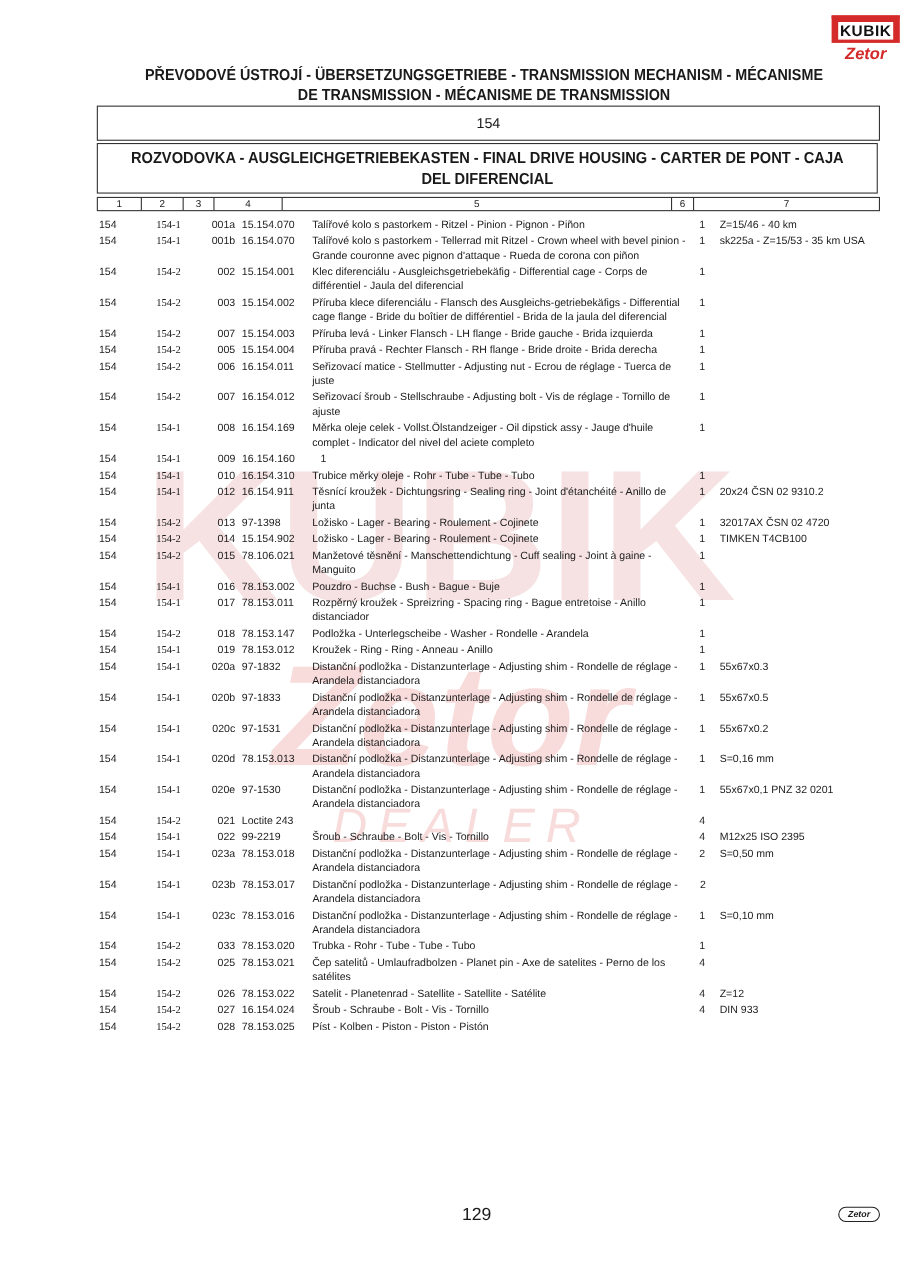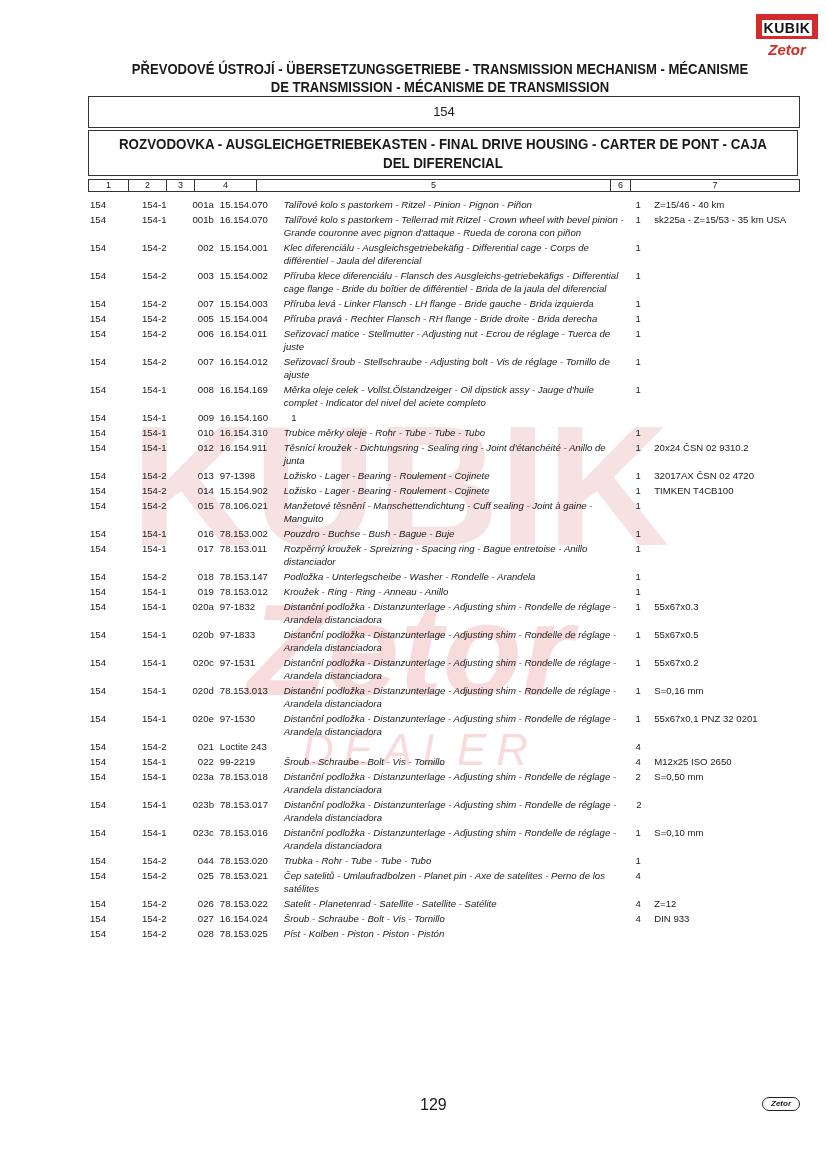--- a/index.html
+++ b/index.html
@@ -23,24 +23,24 @@
                border: 1px solid #333; text-align: center; font-weight: bold; font-size: 14.5px;
                line-height: 19px; padding-top: 4px; box-sizing: border-box; }
   .group-box span { display: inline-block; transform: scaleX(0.92); }
   .col-header { position: absolute; left: 88px; top: 179px; width: 710px; height: 11px;
                 border: 1px solid #333; display: flex; font-size: 9px; line-height: 11px; }
   .col-header div { text-align: center; border-right: 1px solid #333; box-sizing: border-box; }
   .col-header div:last-child { border-right: none; }
   .rows { position: absolute; left: 88px; top: 198px; width: 730px; z-index: 1; }
   .row { display: flex; font-size: 9.6px; line-height: 13px; margin-bottom: 2px; }
   .c1 { width: 40px; padding-left: 2px; }
-  .c2 { width: 60px; padding-left: 12px; box-sizing: border-box; }
+  .c2 { width: 60px; padding-left: 12px; box-sizing: border-box; font-family: Liberation Serif, serif; }
   .c3 { width: 28px; text-align: right; padding-right: 4px; box-sizing: border-box; }
   .c4 { width: 66px; padding-left: 2px; box-sizing: border-box; }
-  .c5 { width: 345px; padding-left: 0; box-sizing: border-box; font-style: italic; }
+  .c5 { width: 345px; padding-left: 0; box-sizing: border-box; }
   .c6 { width: 20px; text-align: center; }
   .c7 { width: 170px; padding-left: 6px; box-sizing: border-box; }
   .page-num { position: absolute; left: 420px; top: 1096px; font-size: 16px; }
   .footer-logo { position: absolute; left: 762px; top: 1097px; width: 36px; height: 12px;
                  border: 1.5px solid #222; border-radius: 7px; font-size: 8px; font-weight: bold;
                  font-style: italic; text-align: center; line-height: 12px; }
 </style>
 </head>
 <body>
 
@@ -296,21 +296,21 @@
       <div class="c6">4</div>
       <div class="c7"></div>
     </div>
     <div class="row">
       <div class="c1">154</div>
       <div class="c2">154-1</div>
       <div class="c3">022</div>
       <div class="c4">99-2219</div>
       <div class="c5">Šroub - Schraube - Bolt - Vis - Tornillo</div>
       <div class="c6">4</div>
-      <div class="c7">M12x25 ISO 2650</div>
+      <div class="c7">M12x25 ISO 2395</div>
     </div>
     <div class="row">
       <div class="c1">154</div>
       <div class="c2">154-1</div>
       <div class="c3">023a</div>
       <div class="c4">78.153.018</div>
       <div class="c5">Distanční podložka - Distanzunterlage - Adjusting shim - Rondelle de réglage - Arandela distanciadora</div>
       <div class="c6">2</div>
       <div class="c7">S=0,50 mm</div>
     </div>
@@ -327,21 +327,21 @@
       <div class="c2">154-1</div>
       <div class="c3">023c</div>
       <div class="c4">78.153.016</div>
       <div class="c5">Distanční podložka - Distanzunterlage - Adjusting shim - Rondelle de réglage - Arandela distanciadora</div>
       <div class="c6">1</div>
       <div class="c7">S=0,10 mm</div>
     </div>
     <div class="row">
       <div class="c1">154</div>
       <div class="c2">154-2</div>
-      <div class="c3">044</div>
+      <div class="c3">033</div>
       <div class="c4">78.153.020</div>
       <div class="c5">Trubka - Rohr - Tube - Tube - Tubo</div>
       <div class="c6">1</div>
       <div class="c7"></div>
     </div>
     <div class="row">
       <div class="c1">154</div>
       <div class="c2">154-2</div>
       <div class="c3">025</div>
       <div class="c4">78.153.021</div>

